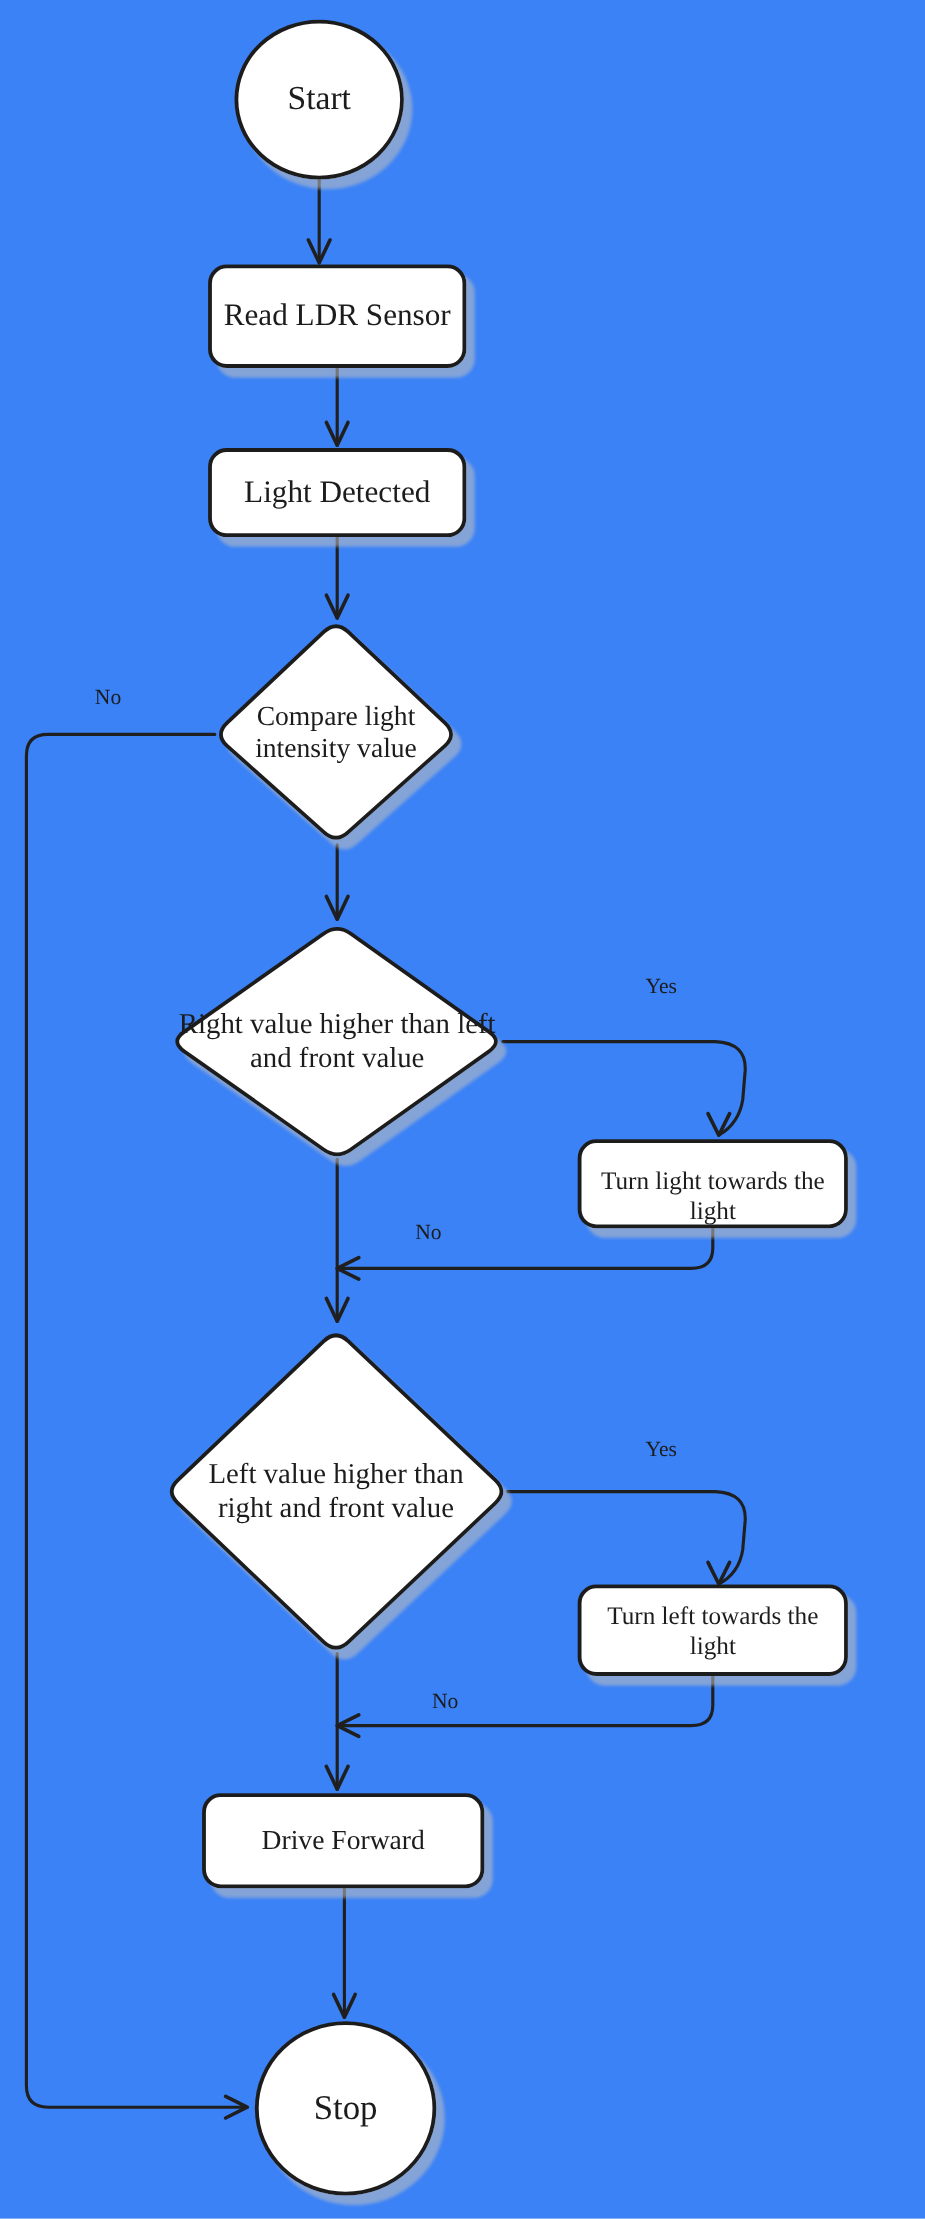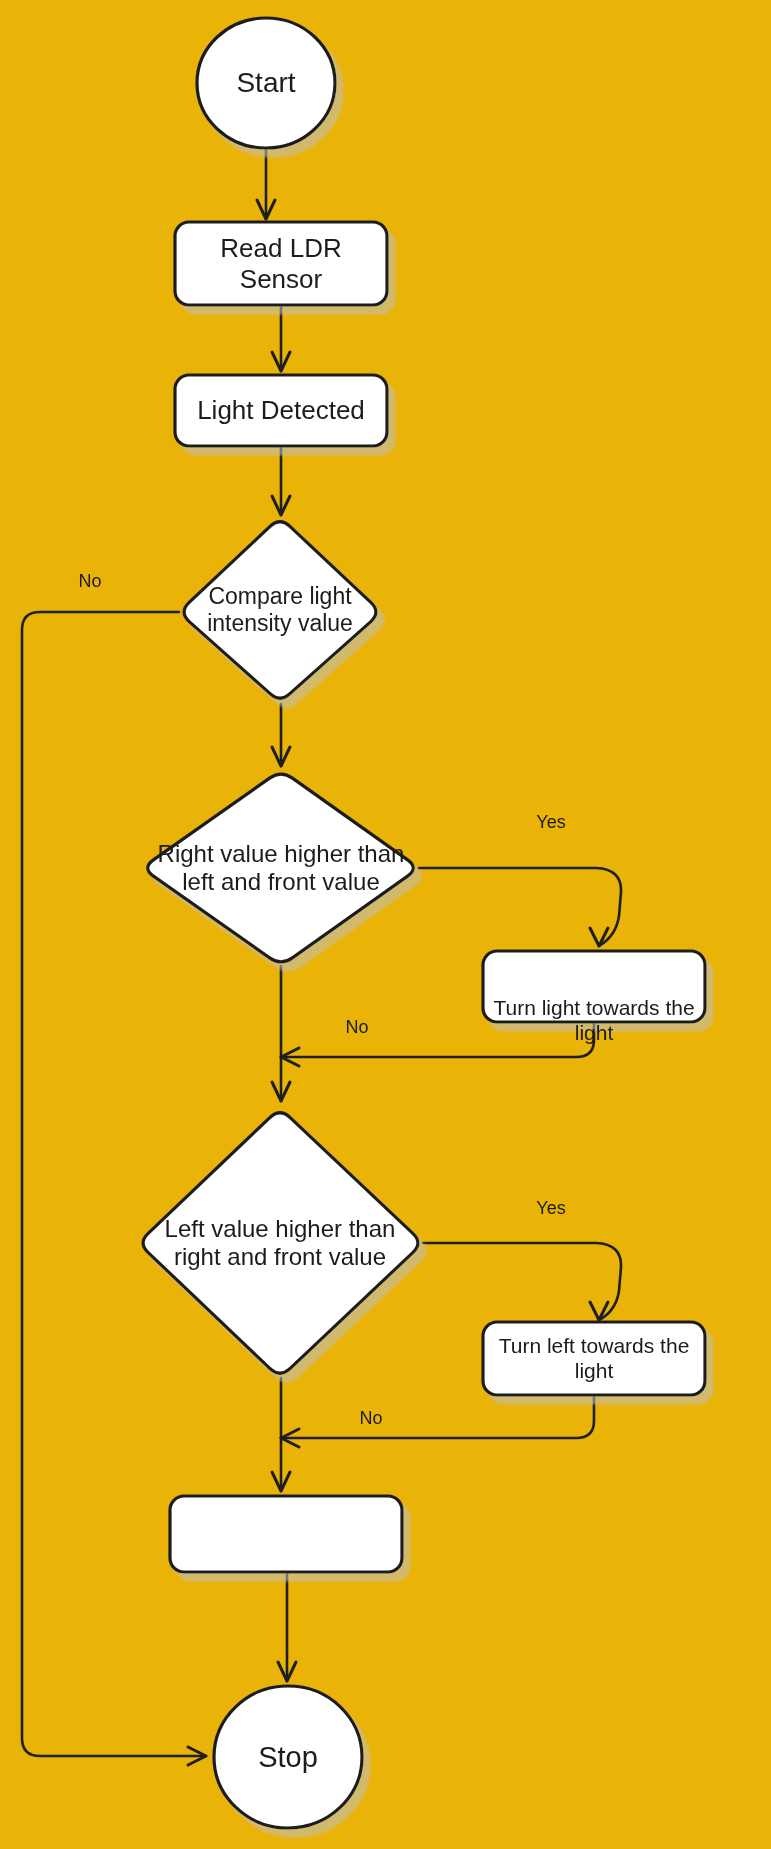--- a/index.html
+++ b/index.html
@@ -1,21 +1,21 @@
 <!DOCTYPE html>
 <html><head>
 <meta charset="utf-8">
 <style>
   html, body { margin: 0; padding: 0; background: #ffffff; }
   #canvas {
     position: relative;
     width: 771px;
     height: 1849px;
-    background: #eab308;
-    font-family: Liberation Sans, sans-serif;
+    background: #3b82f6;
+    font-family: Liberation Serif, serif;
     color: #1c1c1c;
     overflow: hidden;
   }
   #shapes { position: absolute; left: 0; top: 0; }
   .label {
     position: absolute;
     display: flex;
     align-items: center;
     justify-content: center;
     text-align: center;
@@ -131,26 +131,27 @@
   <div class="label fs28" style="left:197px; top:18px; width:138px; height:130px;">Start</div>
 
   <div class="label fs26" style="left:175px; top:375px; width:212px; height:71px;">Light Detected</div>
 
   <div class="label fs26" style="left:181px; top:222px; width:200px; height:83px;">Read LDR Sensor</div>
 
   <div class="label fs23" style="left:185px; top:517px; width:190px; height:186px;">Compare light intensity value</div>
 
   <div class="label fs24" style="left:146px; top:770px; width:270px; height:196px;">Right value higher than left and front value</div>
 
-  <div class="label fs21" style="left:489px; top:951px; width:210px; height:91px;margin-top:24px;">Turn light towards the light</div>
+  <div class="label fs21" style="left:489px; top:951px; width:210px; height:91px;">Turn light towards the light</div>
 
   <div class="label fs24" style="left:150px; top:1108px; width:260px; height:270px;">Left value higher than right and front value</div>
 
   <div class="label fs21" style="left:489px; top:1322px; width:210px; height:73px;">Turn left towards the light</div>
 
+  <div class="label fs23" style="left:170px; top:1496px; width:232px; height:76px;">Drive Forward</div>
 
   <div class="label fs22" style="left:214px; top:1686px; width:148px; height:143px;">Stop</div>
 
   <span class="edge-label" style="left:90px; top:581px;">No</span>
 
   <span class="edge-label" style="left:551px; top:822px;">Yes</span>
 
   <span class="edge-label" style="left:357px; top:1027px;">No</span>
 
   <span class="edge-label" style="left:551px; top:1208px;">Yes</span>

